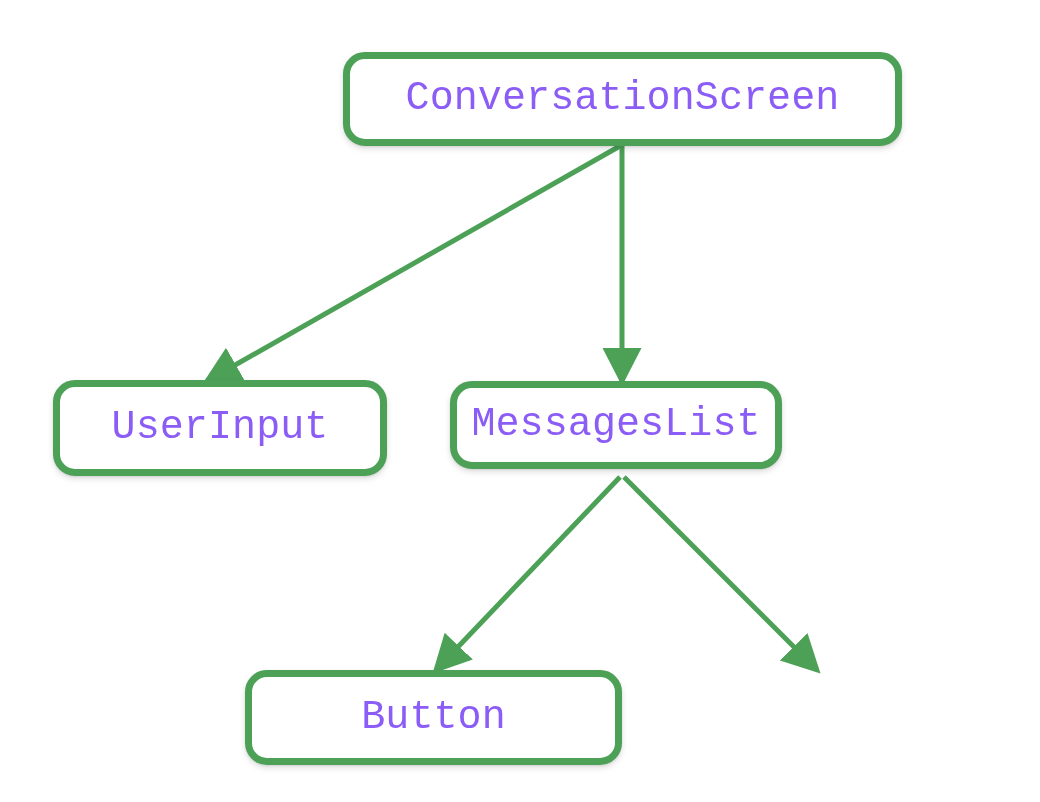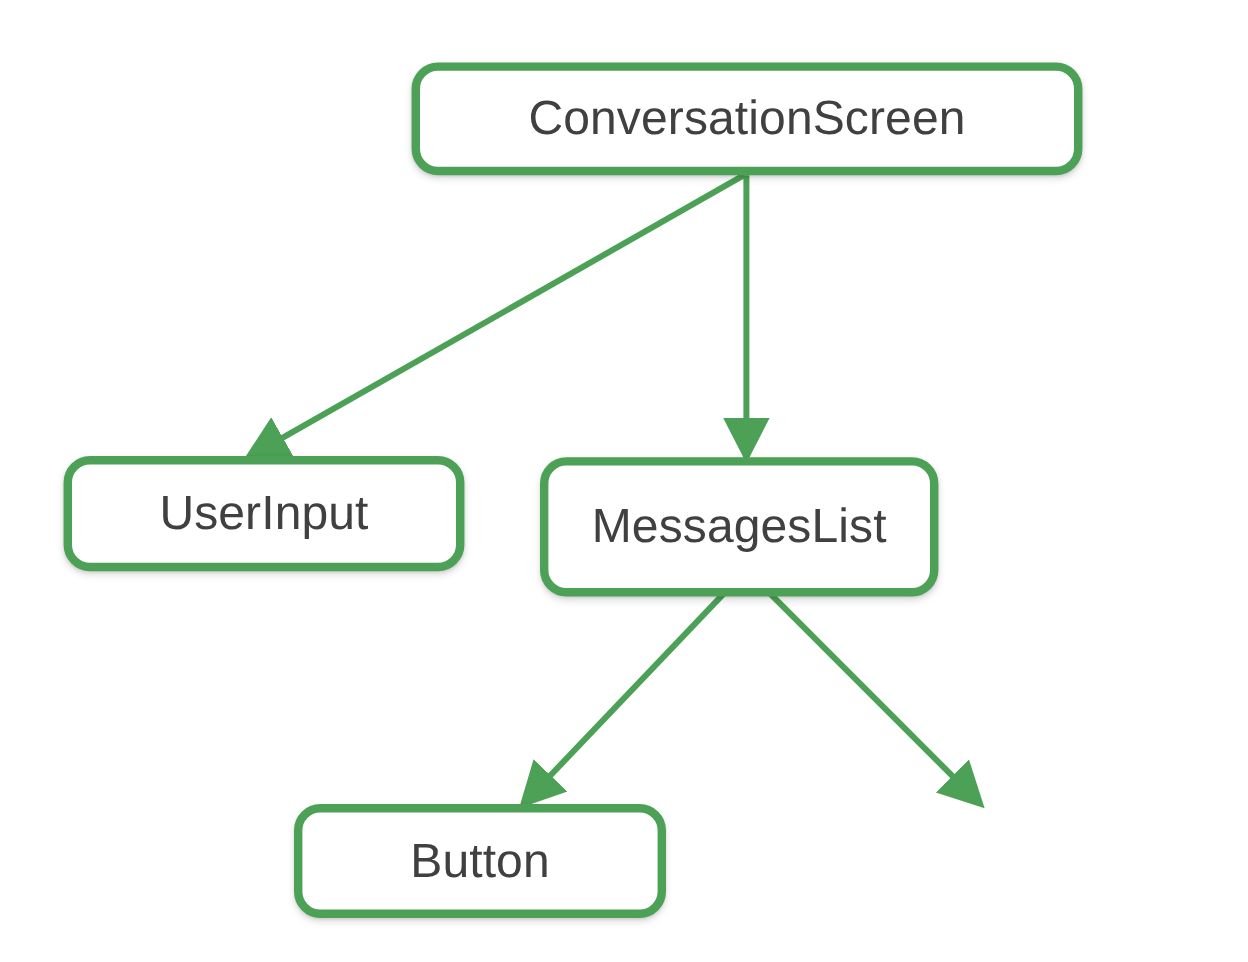--- a/index.html
+++ b/index.html
@@ -28,27 +28,27 @@
     box-sizing: border-box;
     background: #ffffff;
     border: 7px solid #4ca157;
     border-radius: 22px;
     display: flex;
     align-items: center;
     justify-content: center;
     box-shadow: 0 3px 6px rgba(0,0,0,0.13), 0 1px 2px rgba(0,0,0,0.08);
   }
   .node-label {
-    color: #404040;
+    color: #8b5cf6;
     font-size: 40px;
     font-weight: 400;
     line-height: 1;
     letter-spacing: 0.1px;
     white-space: nowrap;
-    font-family: Liberation Sans, sans-serif;
+    font-family: Liberation Mono, monospace;
   }
 </style>
 </head>
 <body>
 
 <div id="canvas">
 
   <svg id="edge-layer" viewBox="0 0 1040 802">
     <defs>
       <marker id="arrow" markerWidth="9" markerHeight="9" refX="6.6" refY="4.5" orient="auto" markerUnits="strokeWidth">
@@ -64,22 +64,22 @@
   </svg>
 
   <div class="node" style="left:343px; top:52px; width:559px; height:94px;">
     <span class="node-label">ConversationScreen</span>
   </div>
 
   <div class="node" style="left:53px; top:380px; width:334px; height:96px;">
     <span class="node-label">UserInput</span>
   </div>
 
-  <div class="node" style="left:450px; top:381px; width:332px; height:116px;">
+  <div class="node" style="left:450px; top:381px; width:332px; height:88px;">
     <span class="node-label">MessagesList</span>
   </div>
 
-  <div class="node" style="left:245px; top:670px; width:310px; height:95px;">
+  <div class="node" style="left:245px; top:670px; width:377px; height:95px;">
     <span class="node-label">Button</span>
   </div>
 
 
 </div>
 
 </body></html>

